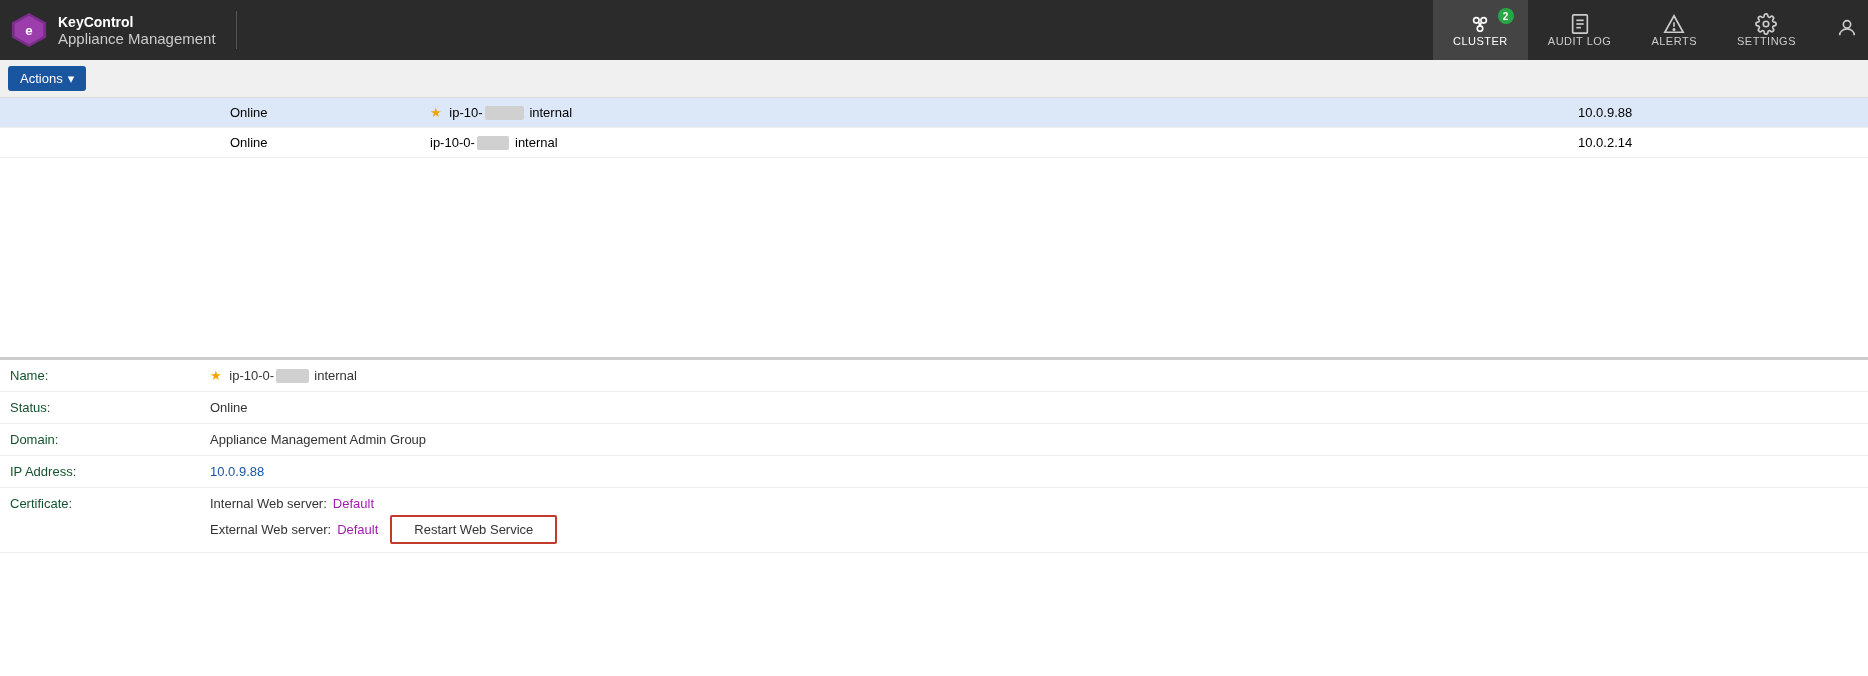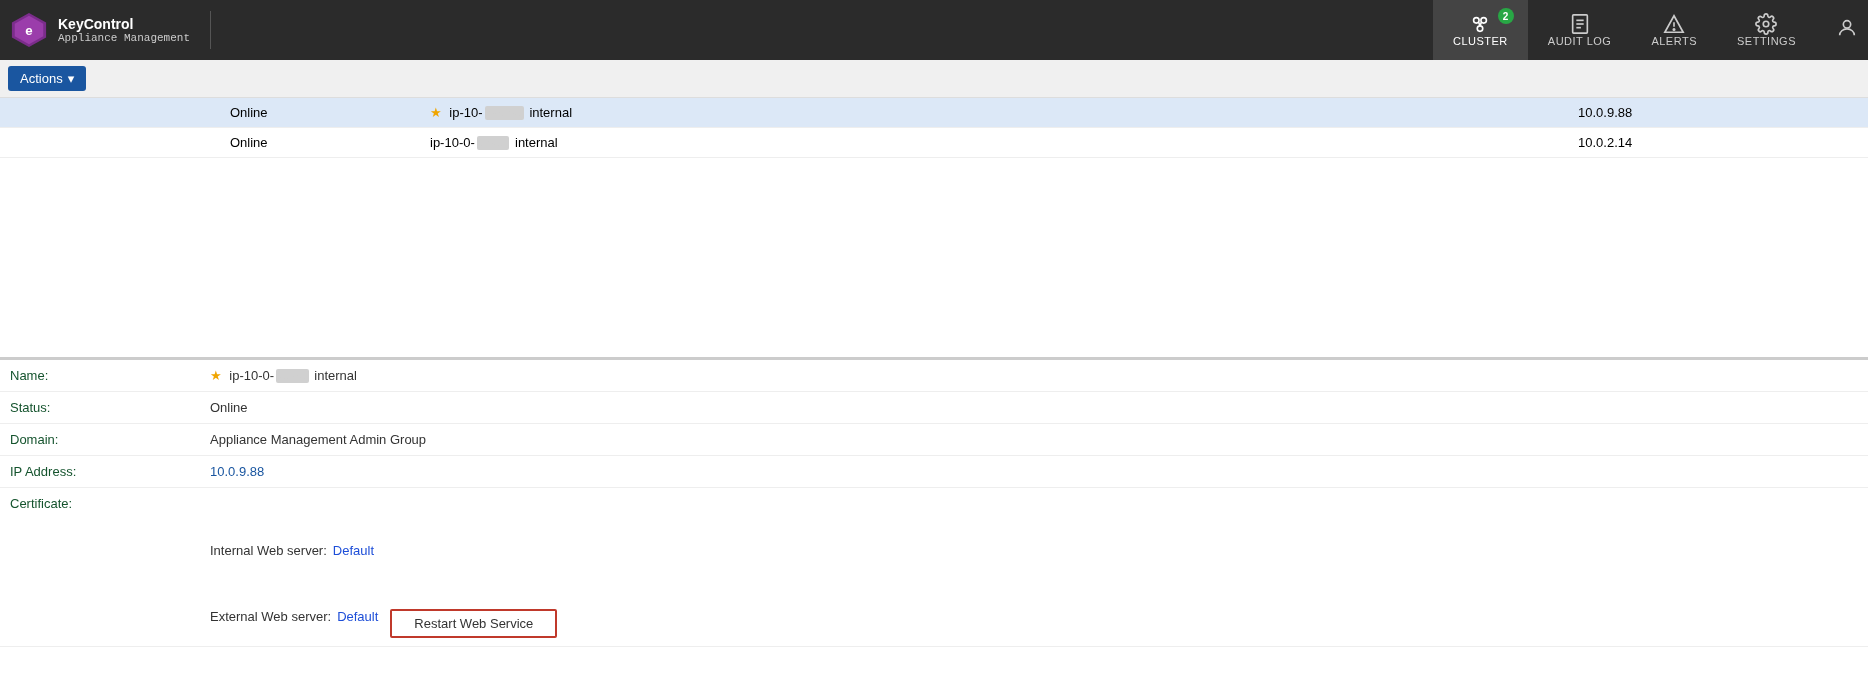--- a/index.html
+++ b/index.html
@@ -29,23 +29,22 @@
     .brand-text {
       display: flex;
       flex-direction: column;
     }
     .brand-title {
       font-size: 14px;
       font-weight: bold;
       color: #fff;
     }
     .brand-subtitle {
-      font-size: 11px;
+      font-size: 15px;
       color: #ccc;
-      font-family: Liberation Mono, monospace;
     }
     .navbar-nav {
       display: flex;
       align-items: center;
       gap: 0;
       margin-left: auto;
     }
     .nav-item {
       display: flex;
       flex-direction: column;
@@ -159,26 +158,25 @@
       color: #333;
       font-size: 13px;
     }
     .cert-row {
       display: flex;
       flex-direction: column;
       gap: 4px;
     }
     .cert-line {
       display: flex;
-      align-items: flex-start;
+      align-items: center;
       gap: 6px;
-      margin-top: 47px;
     }
     .cert-link {
-      color: #1d4ed8;
+      color: #a21caf;
       text-decoration: none;
     }
     .restart-btn {
       background: #fff;
       color: #333;
       border: 2px solid #c0392b;
       padding: 5px 22px;
       font-size: 13px;
       cursor: pointer;
       border-radius: 2px;

